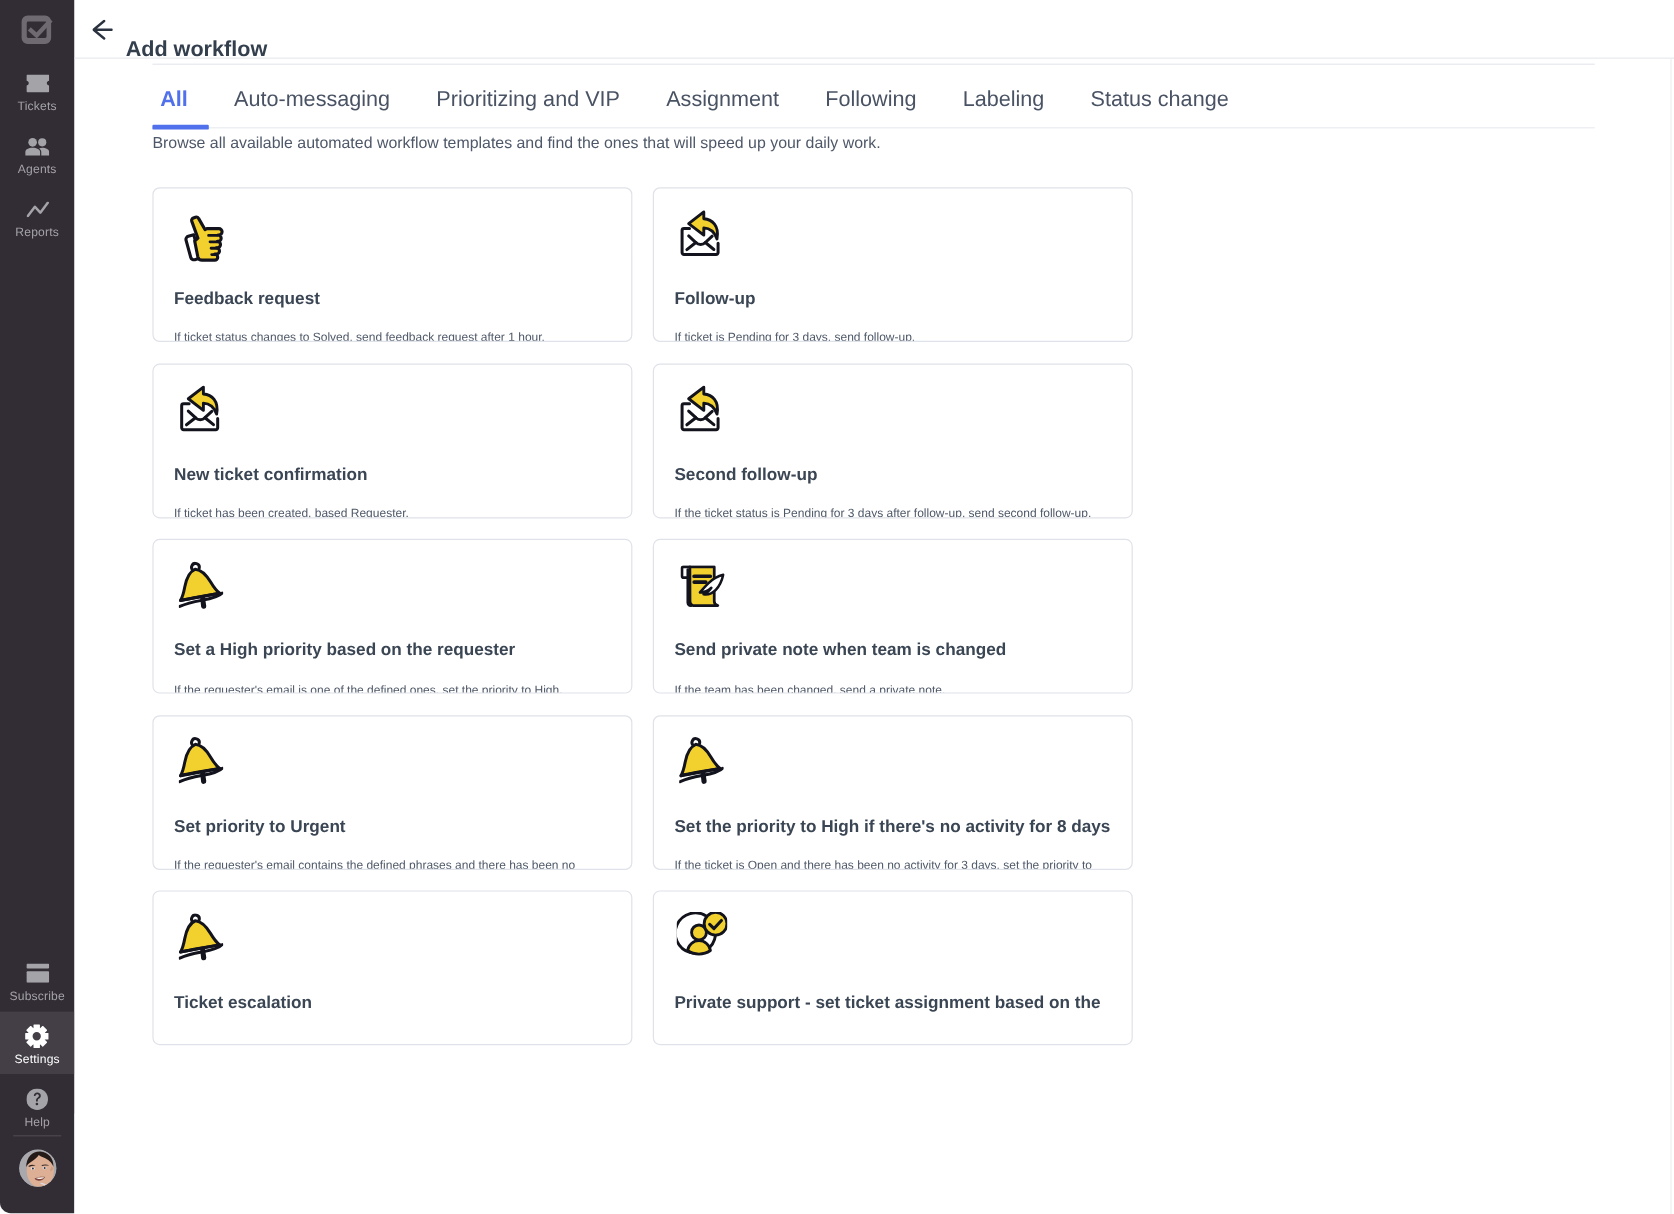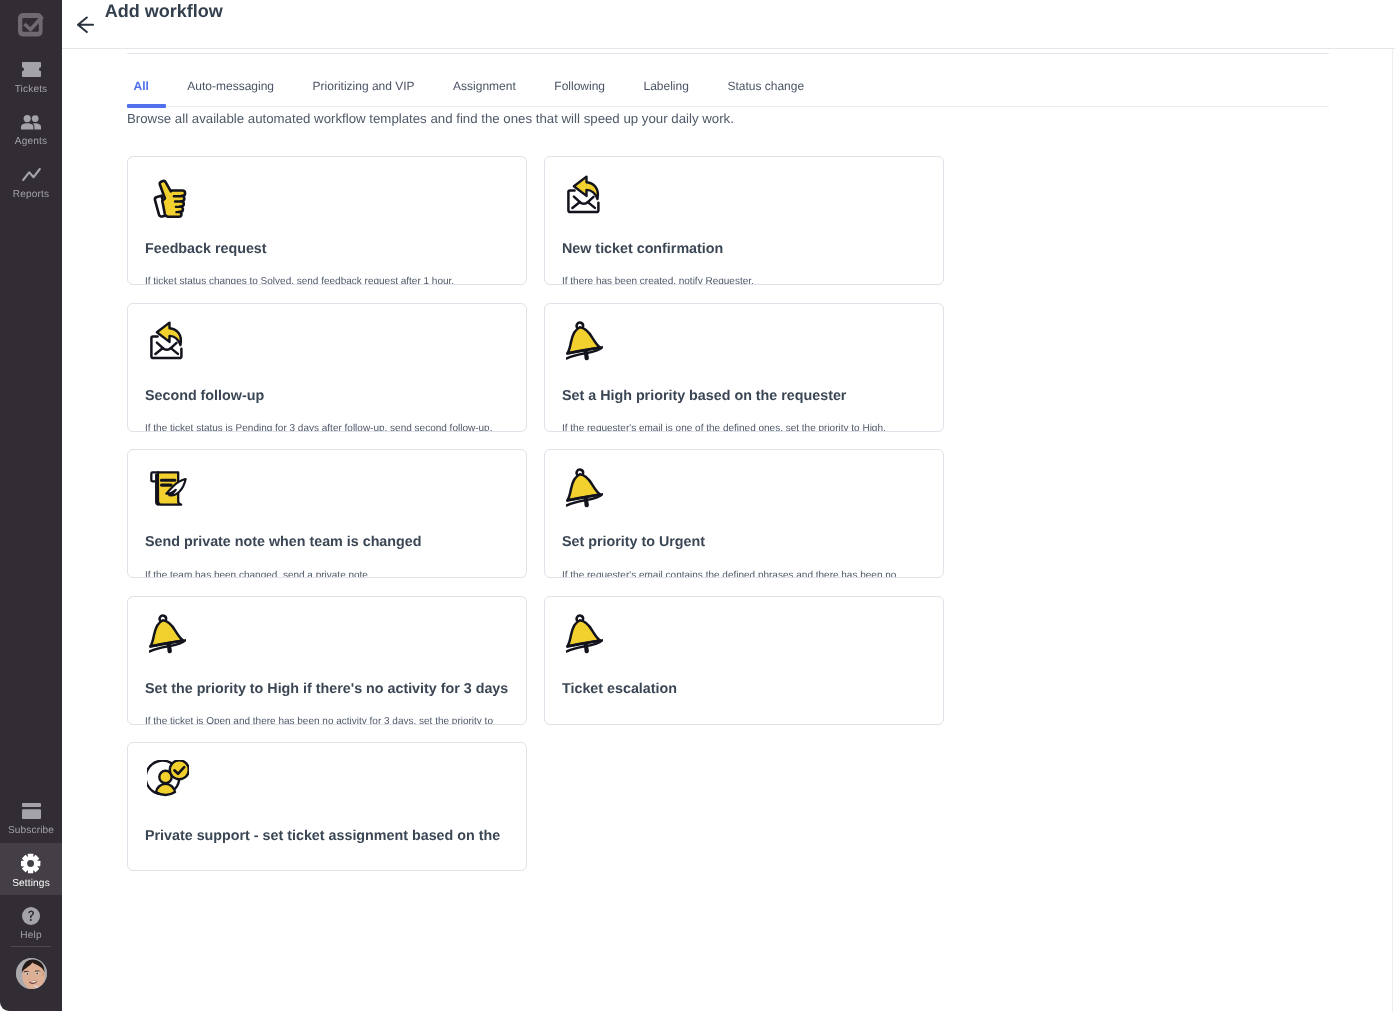--- a/index.html
+++ b/index.html
@@ -44,31 +44,31 @@
   .sb-divider { width: 40px; height: 1px; background: #4e4850; margin: -1.3px auto 0; }
   .avatar { width: 31px; height: 31px; border-radius: 50%; margin: 10.6px auto 0; overflow:hidden; background:#a9a9ae; }
 
   
   .main { flex: 1; height: 1012px; display: flex; flex-direction: column; position: relative; }
   .topbar {
     height: 49px; min-height: 49px; position:relative;
     border-bottom: 1px solid #e4e6ec; background:#fff;
   }
   .back-btn { position:absolute; left: 14.9px; top: 16.1px; width: 17.1px; height: 17.6px; cursor:pointer; display:block; }
-  .top-title { position:absolute; left: 42.7px; top: 0; font-size: 18px; font-weight: bold; color: #343f4e; letter-spacing: 0; line-height: 22px; }
+  .top-title { position:absolute; left: 42.7px; top: 30px; font-size: 18px; font-weight: bold; color: #343f4e; letter-spacing: 0; line-height: 22px; }
 
   .content { flex:1; overflow:hidden; position:relative; background:#fff; }
   .panel-edge { position:absolute; right: 1.6px; top:0; bottom:0; width:1px; background:#eceef2; }
   .inner { padding-left: 65px; padding-right: 66px; }
   .scroll-seam { position:absolute; left:65px; right:66px; top:4px; height:1px; background:#e6e8ee; }
 
   .tabs { display:flex; align-items:flex-end; height: 58px; position:relative; }
   .tabs::after { content:''; position:absolute; left:0; right:0; bottom:0px; height:1px; background:#e9ebf0; z-index:0; }
   .tab {
-    font-size: 12px; color:#4a5364; padding: 0 6.5px 14px 6.5px; margin-right: 25.5px;
+    font-size: 18px; color:#4a5364; padding: 0 6.5px 14px 6.5px; margin-right: 25.5px;
     cursor:pointer; position:relative; white-space:nowrap; z-index:1;text-align:right;
   }
   .tab.active { color:#5070ec; font-weight:bold; padding-right: 17.2px; margin-right: 14.8px; }
   .tab.active::after { content:''; position:absolute; left:0; right:0; bottom:-1px; height:4px; background:#5070ec; border-radius:1px; z-index:2; }
 
   .subtitle { font-size: 13.25px; color:#4e5868; margin-top: 4px; }
 
   .grid { margin-top: 30px; display: grid; grid-template-columns: 400px 400px; column-gap: 17px; row-gap: 17.6px; }
   .card {
     border: 1px solid #dfe2e8; border-radius: 6px; background:#fff;
@@ -236,22 +236,36 @@
               <div class="emoji envelope-reply-emoji">
                 <svg viewBox="0 0 36 40">
                   <g fill="none" stroke="#12131c" stroke-width="2.5" stroke-linejoin="round" stroke-linecap="round">
    <path d="M8.6 15.4 H4.0 a1.6 1.6 0 0 0 -1.6 1.6 V35.5 a1.6 1.6 0 0 0 1.6 1.6 H30.8 a1.6 1.6 0 0 0 1.6 -1.6 V27.7"></path>
    <path d="M7.9 21.6 L13.9 27.1 a5.6 5.6 0 0 0 7.9 0 L27.5 21.8"></path>
    <path d="M13.9 27.1 L6.4 33.0 M21.8 27.1 L28.9 32.9"></path>
   </g>
   <path d="M20.5 1.6 L7.9 11.3 L20.5 20.9 V14.9 c5.5 0.2 9.0 3.5 11.0 9.2 c2.1 -11.0 -4.0 -16.2 -11.0 -16.8 z" fill="#f2d02e" stroke="#12131c" stroke-width="2.4" stroke-linejoin="round" stroke-linecap="round"></path>
                 </svg>
               </div>
+              <h3>Follow-up</h3>
+              <p>If ticket is Pending for 3 days, send follow-up.</p>
+            </div>
+            <div class="card">
+              <div class="emoji envelope-reply-emoji">
+                <svg viewBox="0 0 36 40">
+                  <g fill="none" stroke="#12131c" stroke-width="2.5" stroke-linejoin="round" stroke-linecap="round">
+   <path d="M8.6 15.4 H4.0 a1.6 1.6 0 0 0 -1.6 1.6 V35.5 a1.6 1.6 0 0 0 1.6 1.6 H30.8 a1.6 1.6 0 0 0 1.6 -1.6 V27.7"></path>
+   <path d="M7.9 21.6 L13.9 27.1 a5.6 5.6 0 0 0 7.9 0 L27.5 21.8"></path>
+   <path d="M13.9 27.1 L6.4 33.0 M21.8 27.1 L28.9 32.9"></path>
+  </g>
+  <path d="M20.5 1.6 L7.9 11.3 L20.5 20.9 V14.9 c5.5 0.2 9.0 3.5 11.0 9.2 c2.1 -11.0 -4.0 -16.2 -11.0 -16.8 z" fill="#f2d02e" stroke="#12131c" stroke-width="2.4" stroke-linejoin="round" stroke-linecap="round"></path>
+                </svg>
+              </div>
               <h3>New ticket confirmation</h3>
-              <p>If there has been created, notify Requester.</p>
+              <p>If ticket has been created, based Requester.</p>
             </div>
             <div class="card">
               <div class="emoji envelope-reply-emoji">
                 <svg viewBox="0 0 36 40">
                   <g fill="none" stroke="#12131c" stroke-width="2.5" stroke-linejoin="round" stroke-linecap="round">
    <path d="M8.6 15.4 H4.0 a1.6 1.6 0 0 0 -1.6 1.6 V35.5 a1.6 1.6 0 0 0 1.6 1.6 H30.8 a1.6 1.6 0 0 0 1.6 -1.6 V27.7"></path>
    <path d="M7.9 21.6 L13.9 27.1 a5.6 5.6 0 0 0 7.9 0 L27.5 21.8"></path>
    <path d="M13.9 27.1 L6.4 33.0 M21.8 27.1 L28.9 32.9"></path>
   </g>
   <path d="M20.5 1.6 L7.9 11.3 L20.5 20.9 V14.9 c5.5 0.2 9.0 3.5 11.0 9.2 c2.1 -11.0 -4.0 -16.2 -11.0 -16.8 z" fill="#f2d02e" stroke="#12131c" stroke-width="2.4" stroke-linejoin="round" stroke-linecap="round"></path>
@@ -312,21 +326,21 @@
                 <svg viewBox="0 0 37 41">
                   <g stroke="#12131c" stroke-width="2.5" stroke-linejoin="round" stroke-linecap="round">
    <path d="M12.4 7.6 a3.2 3.2 0 1 1 4.6 -2.2" fill="none"></path>
    <path d="M13.8 6.3 C8.4 8.5 6.3 14.4 5.0 21.0 C4.0 26.4 2.9 30.0 1.4 32.4 L34.1 26.4 C31.6 24.6 29.1 21.3 26.4 16.8 C23.3 11.7 19.6 6.9 13.8 6.3 z" fill="#f2d02e"></path>
    <path d="M1.4 32.4 C4.6 31.6 11.5 30.3 18.8 29.0 L34.1 26.4" fill="none"></path>
    <path d="M0.8 37.4 C5.3 35.4 12.0 33.6 19.0 32.3 C28.4 30.6 33.9 28.9 36.2 26.2" fill="none"></path>
   </g>
   <path d="M17.7 29.3 l3.9 -0.7 l1.3 8.3 a2.2 2.2 0 0 1 -4.3 0.8 z" fill="#12131c"></path>
                 </svg>
               </div>
-              <h3>Set the priority to High if there's no activity for 3 days</h3>
+              <h3>Set the priority to High if there's no activity for 8 days</h3>
               <p>If the ticket is Open and there has been no activity for 3 days, set the priority to High.</p>
             </div>
             <div class="card">
               <div class="emoji bell-emoji">
                 <svg viewBox="0 0 37 41">
                   <g stroke="#12131c" stroke-width="2.5" stroke-linejoin="round" stroke-linecap="round">
    <path d="M12.4 7.6 a3.2 3.2 0 1 1 4.6 -2.2" fill="none"></path>
    <path d="M13.8 6.3 C8.4 8.5 6.3 14.4 5.0 21.0 C4.0 26.4 2.9 30.0 1.4 32.4 L34.1 26.4 C31.6 24.6 29.1 21.3 26.4 16.8 C23.3 11.7 19.6 6.9 13.8 6.3 z" fill="#f2d02e"></path>
    <path d="M1.4 32.4 C4.6 31.6 11.5 30.3 18.8 29.0 L34.1 26.4" fill="none"></path>
    <path d="M0.8 37.4 C5.3 35.4 12.0 33.6 19.0 32.3 C28.4 30.6 33.9 28.9 36.2 26.2" fill="none"></path>

